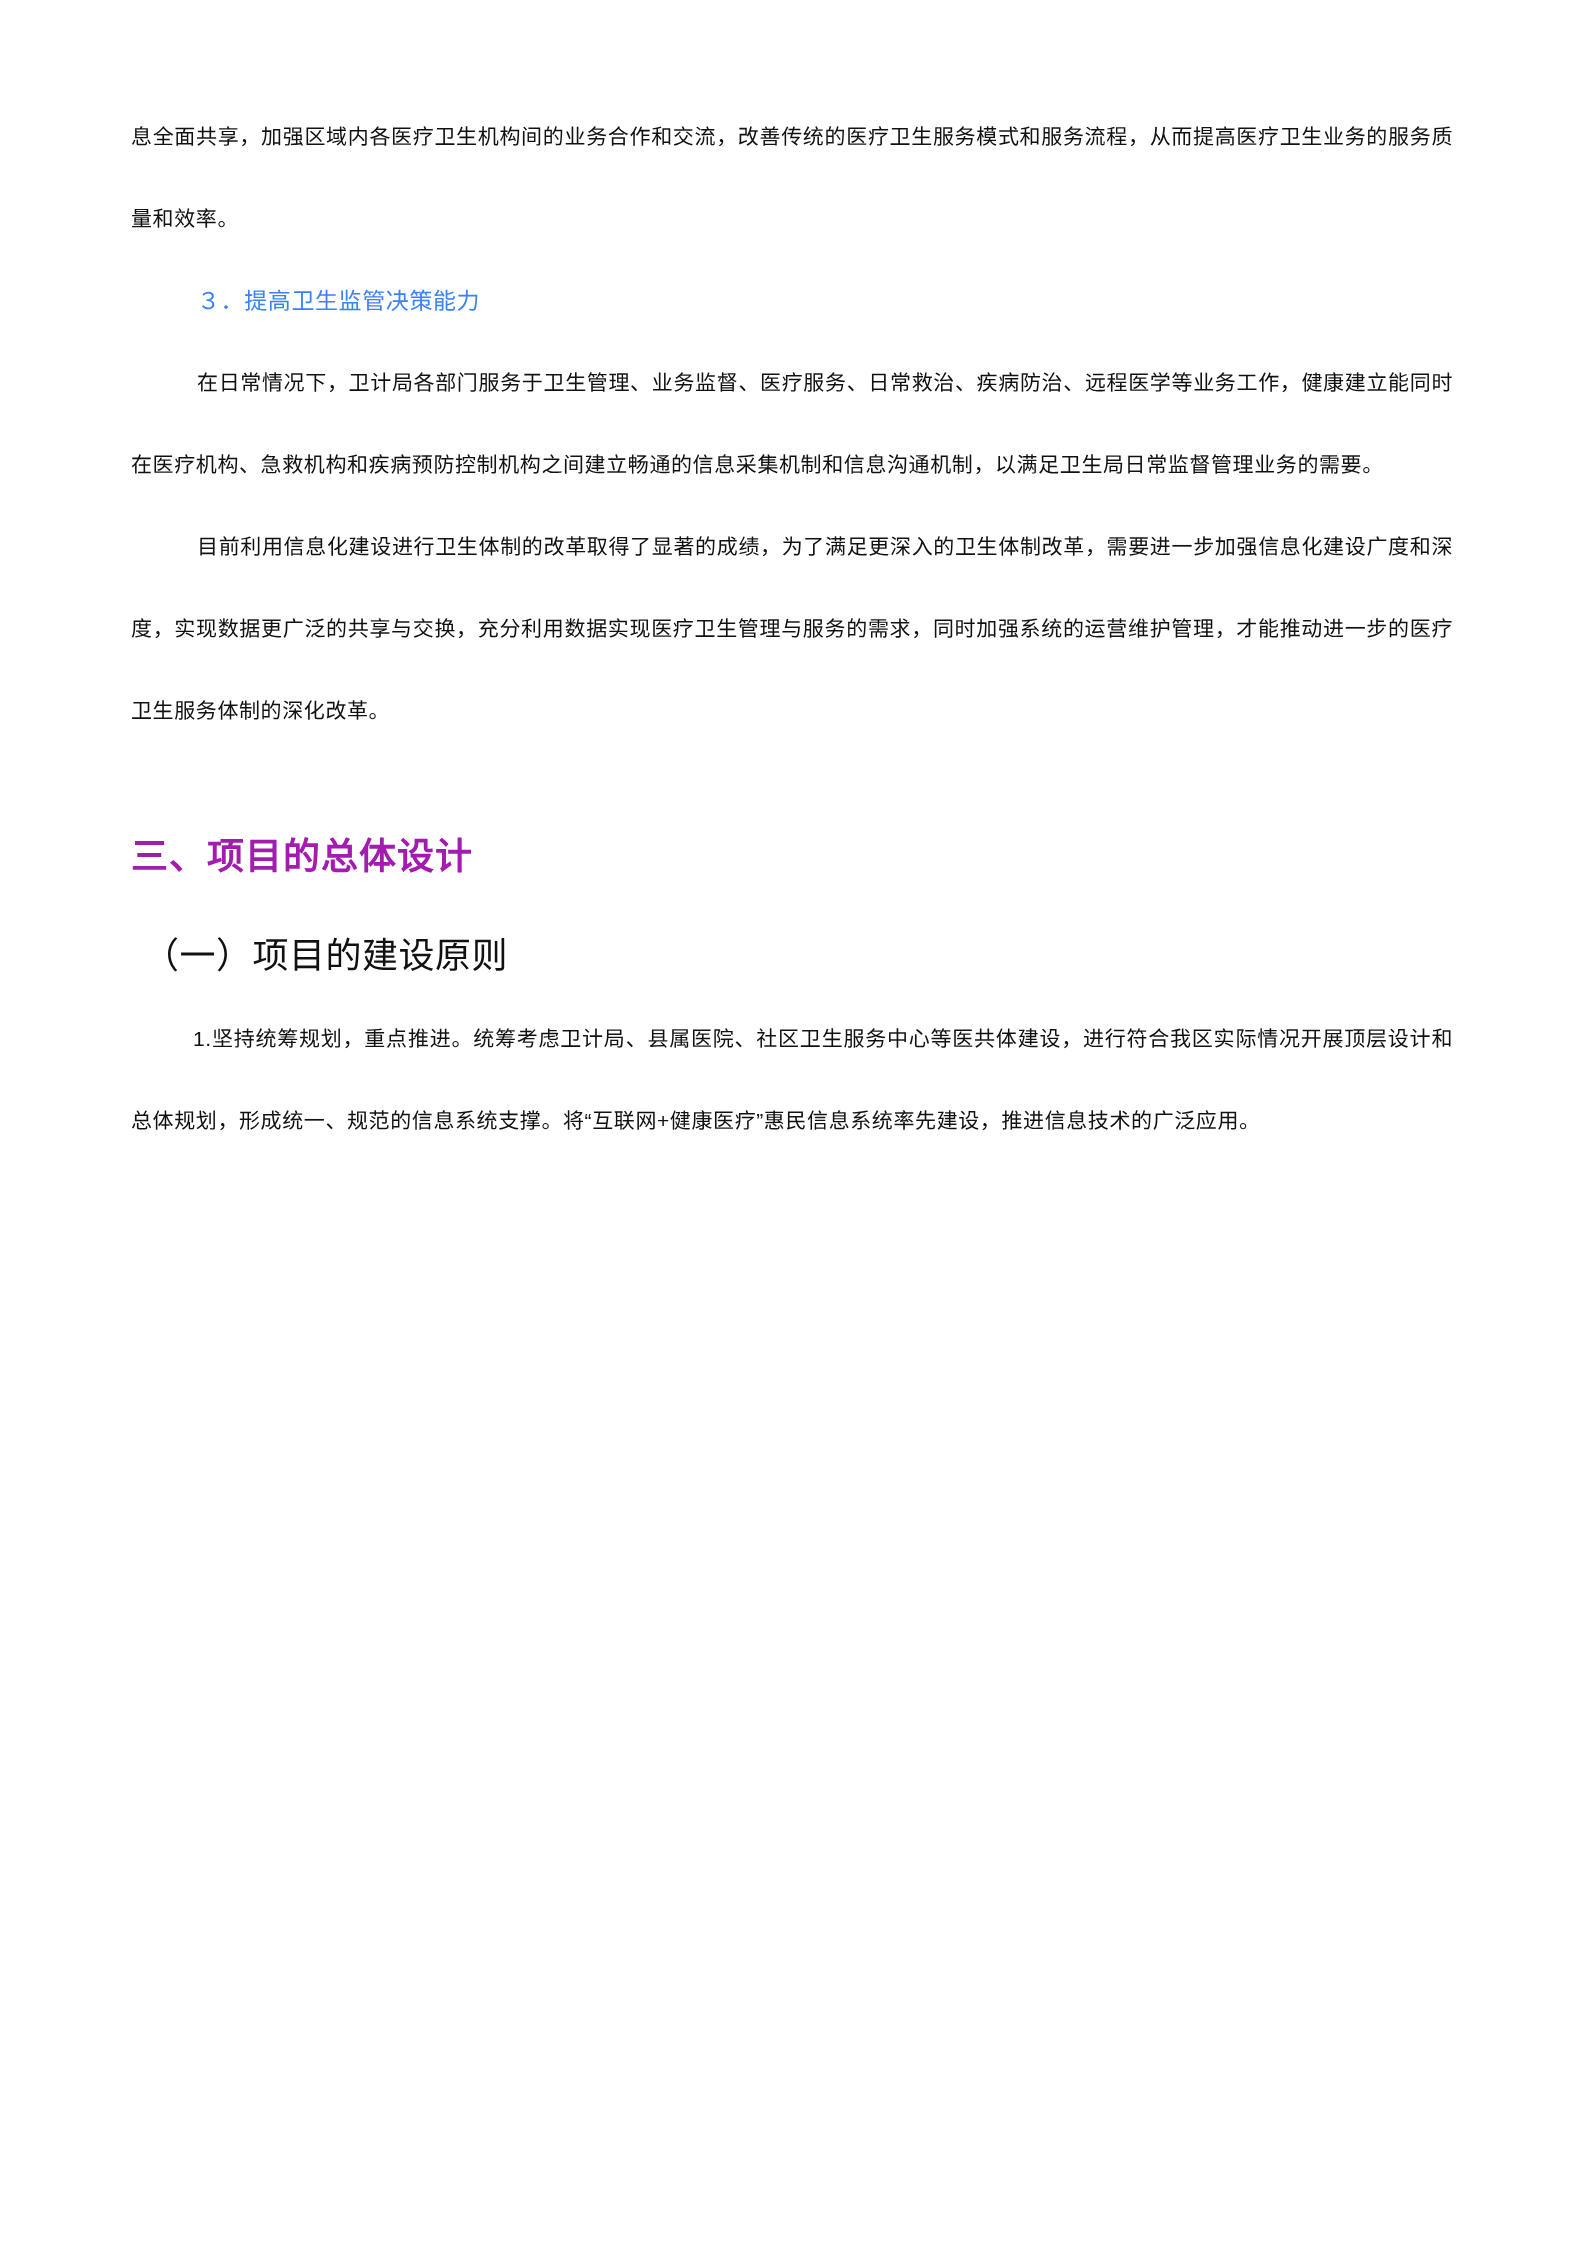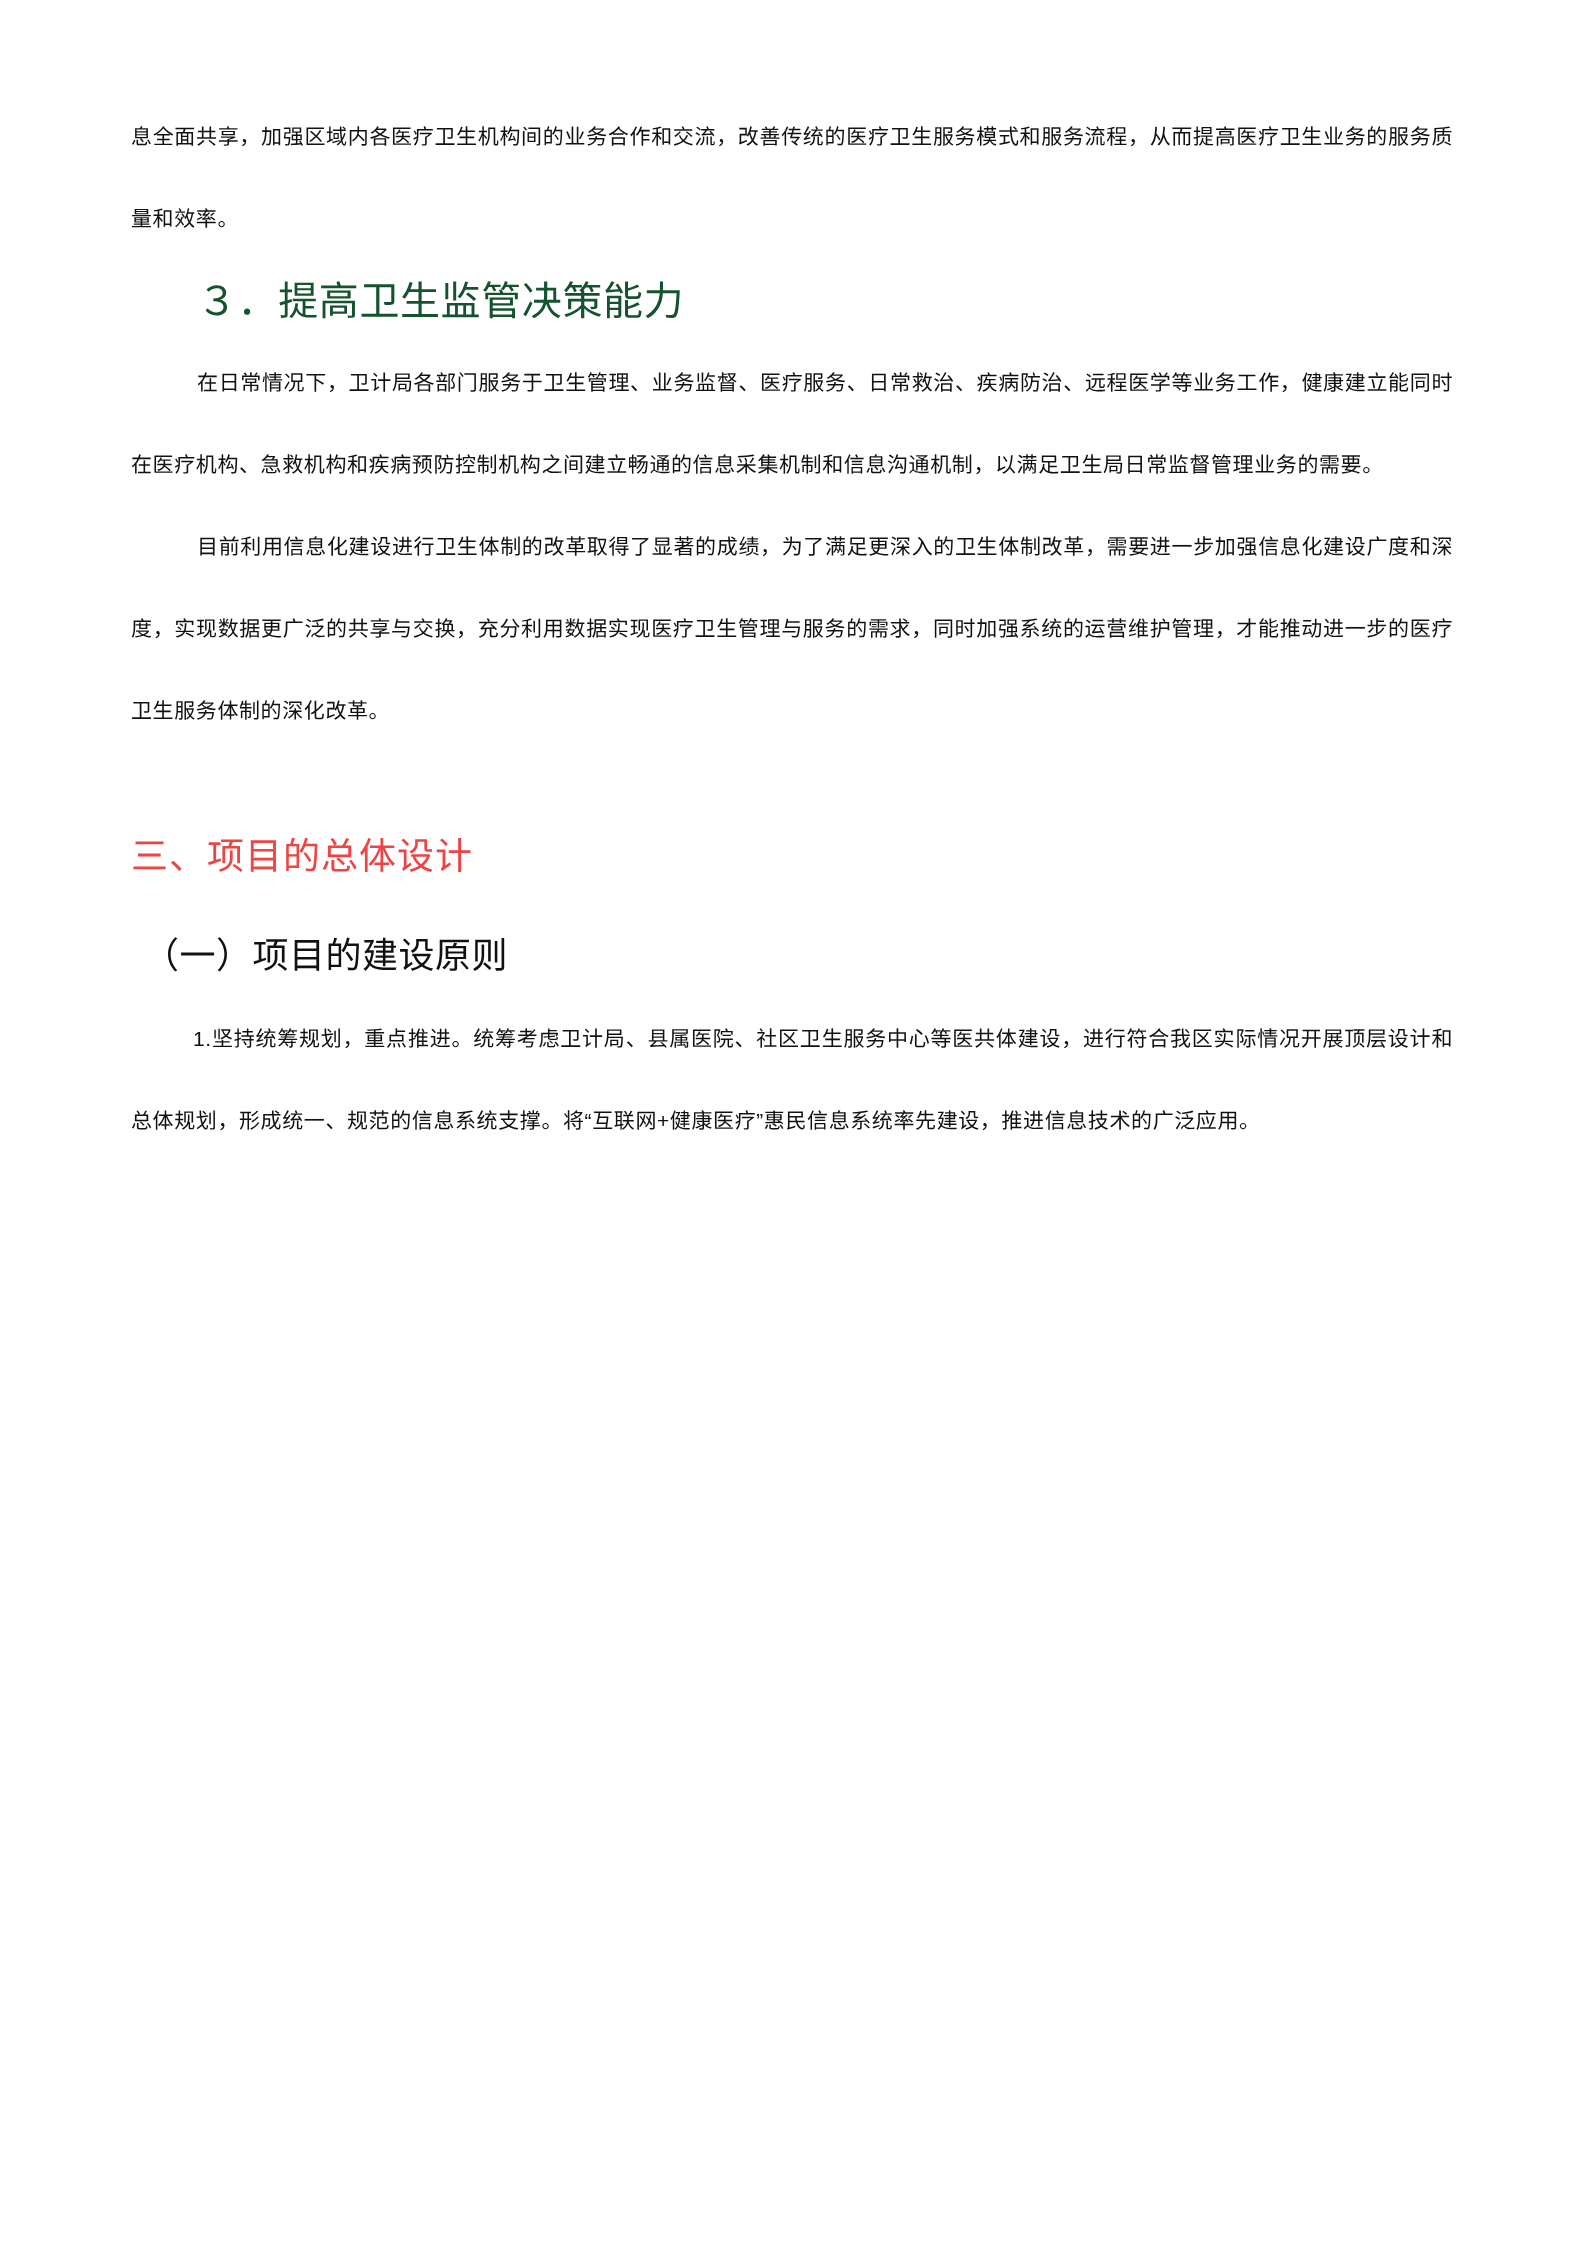--- a/index.html
+++ b/index.html
@@ -38,34 +38,34 @@
     color: #111111;
     word-break: break-all;
   }
   .para.indent {
     text-indent: 66px;
   }
   .para.indent-num {
     text-indent: 62px;
   }
   .subhead {
-    font-size: 40px;
+    font-size: 23px;
     line-height: 82px;
     letter-spacing: 0.6px;
     margin: 0;
     text-indent: 66px;
-    color: #14532d;
+    color: #3b82f6;
   }
   .heading-1 {
     font-size: 37px;
     line-height: 90px;
     letter-spacing: 1px;
     margin: 0;
-    font-weight: normal;
-    color: #ef4444;
+    font-weight: bold;
+    color: #a21caf;
   }
   .heading-2 {
     font-size: 36px;
     line-height: 84px;
     letter-spacing: 0.5px;
     margin: 0;
     font-weight: normal;
     text-indent: 12px;
     color: #111111;
   }

